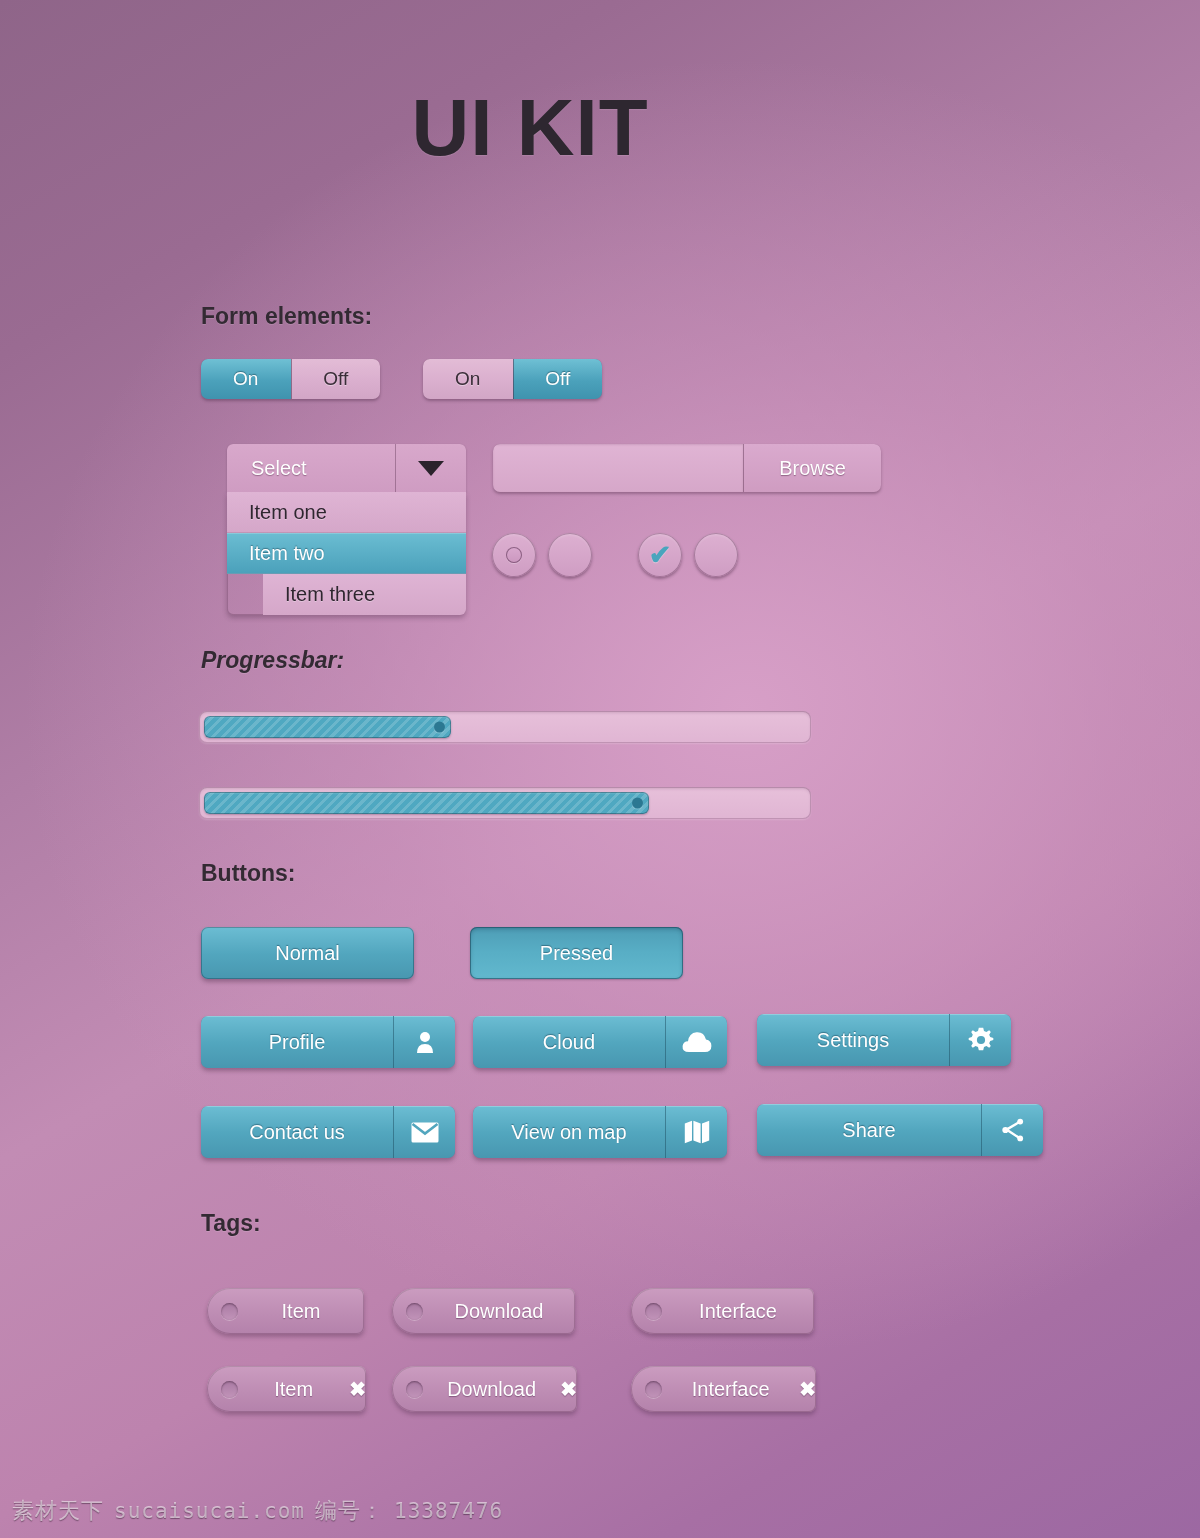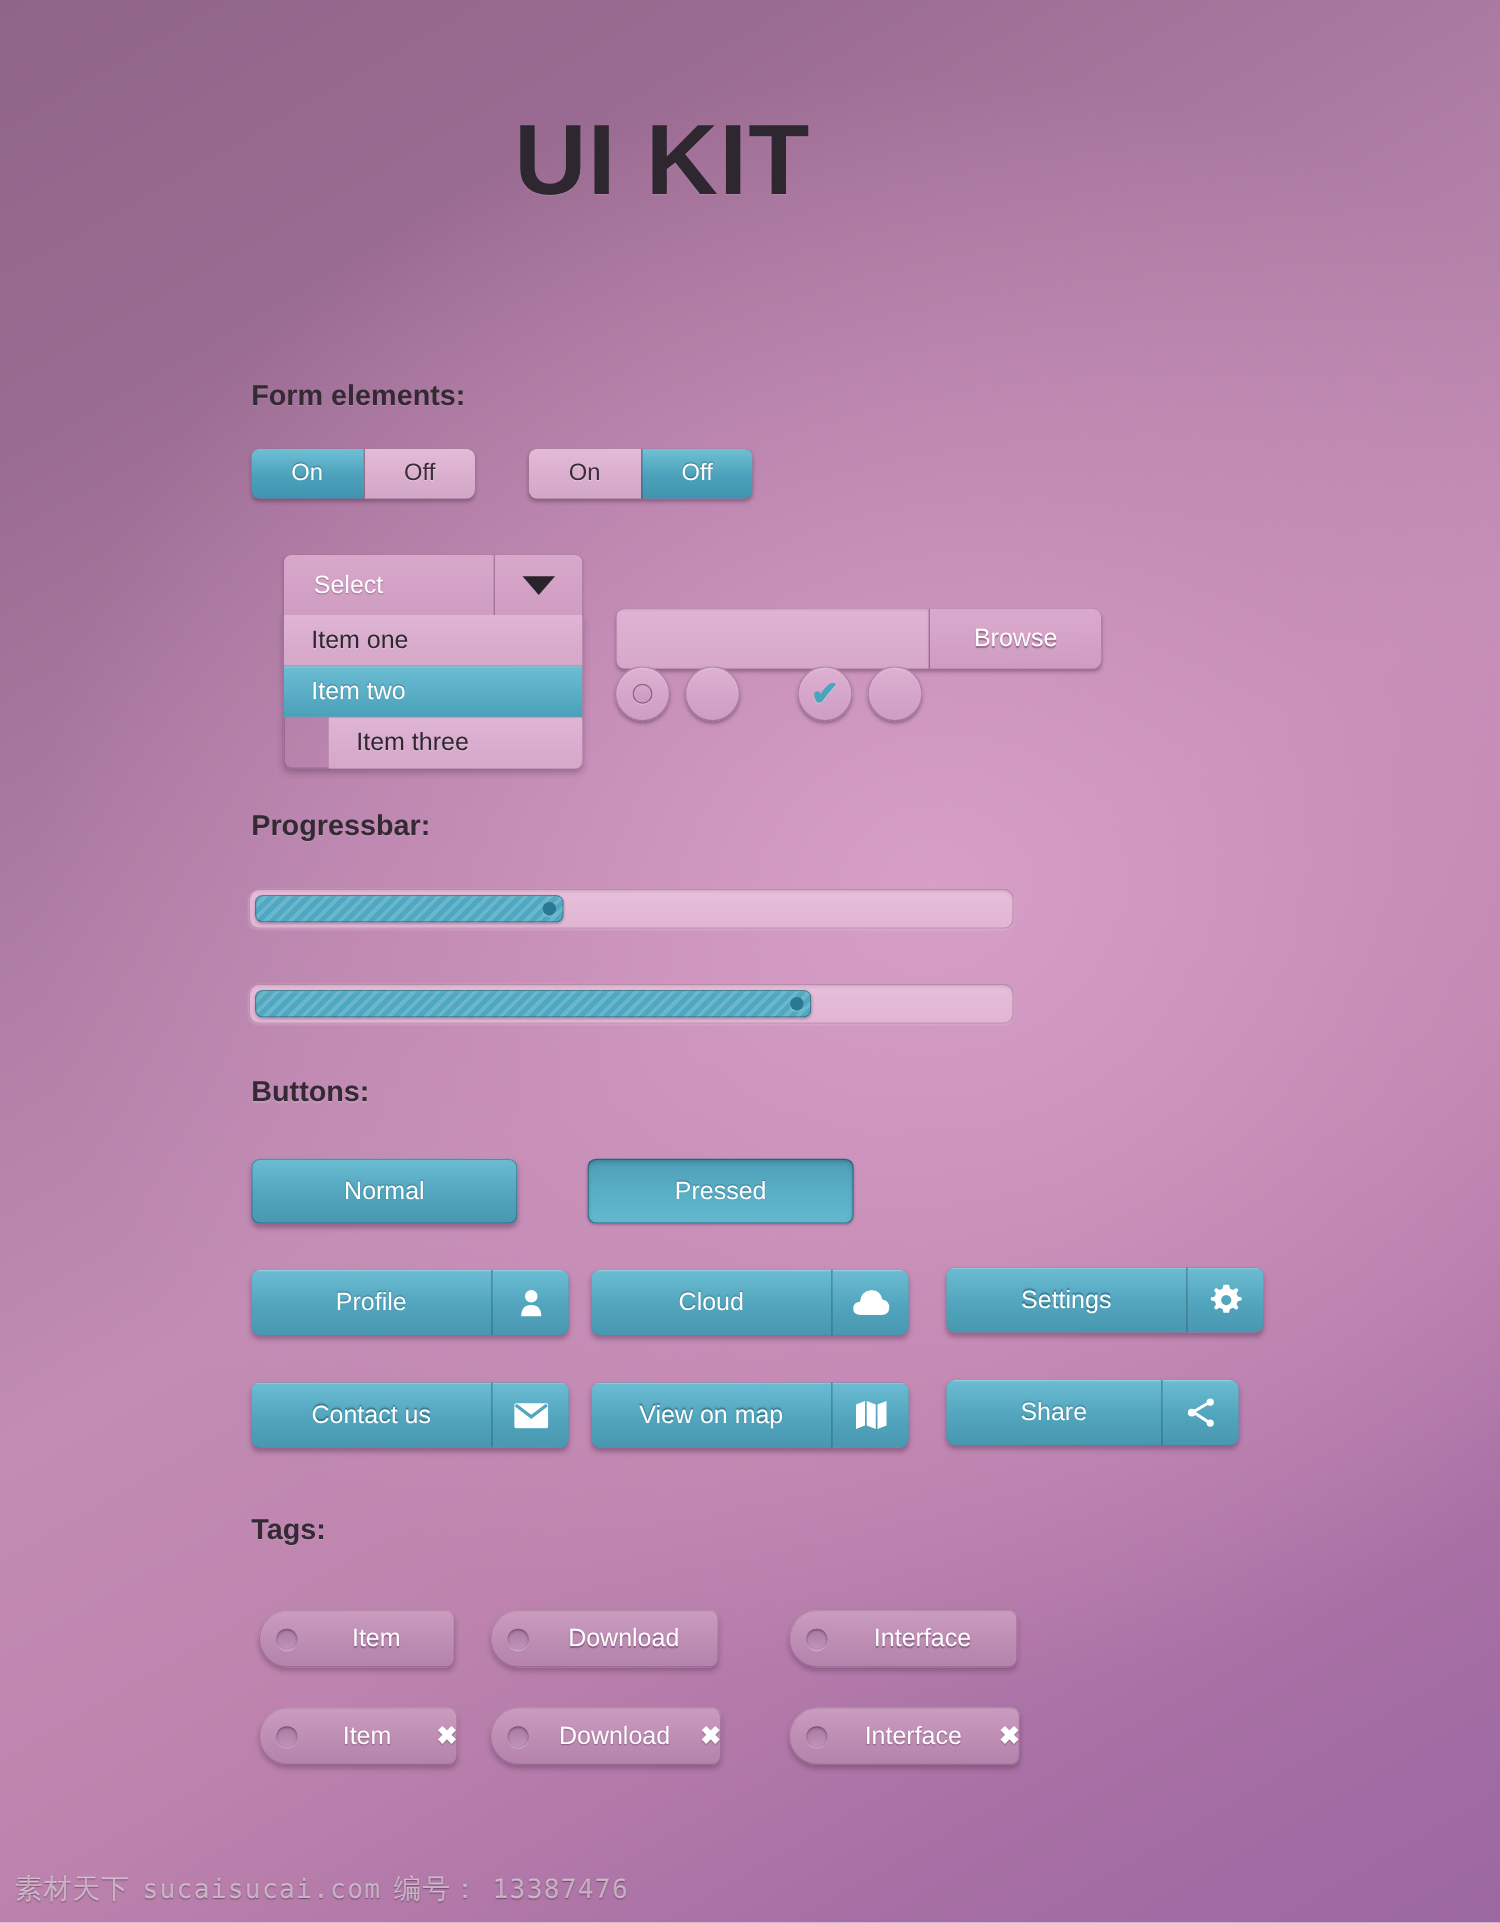--- a/index.html
+++ b/index.html
@@ -51,21 +51,21 @@
   
   .section-head {
     position: absolute;
     left: 201px;
     font-size: 23px;
     font-weight: bold;
     color: #332a33;
     text-shadow: 0 1px 0 rgba(255,255,255,0.13);
   }
   .sh-form { top: 303px; }
-  .sh-progress { top: 647px; }
+  .sh-progress { top: 647px; font-style: italic; }
   .sh-buttons { top: 860px; }
   .sh-tags { top: 1210px; }
 
   
   .toggle {
     position: absolute;
     height: 40px;
     display: flex;
     border-radius: 7px;
     overflow: hidden;
@@ -175,21 +175,20 @@
     top: 444px;
     left: 493px;
     width: 388px;
     height: 48px;
     display: flex;
     border-radius: 7px;
     overflow: hidden;
     box-shadow:
       0 2px 3px rgba(60,30,55,0.35),
       inset 0 0 0 1px rgba(90,50,80,0.4);
-    margin-top: 43px;
   }
   .file-input {
     flex: 1;
     background: linear-gradient(180deg, #e0b4d4 0%, #d6a7c9 100%);
     box-shadow: inset 0 1px 2px rgba(110,60,100,0.18);
   }
   .file-browse {
     width: 138px;
     display: flex;
     align-items: center;
@@ -341,21 +340,21 @@
     border-left: 1px solid rgba(30,78,98,0.5);
     box-shadow: inset 0 1px 0 rgba(255,255,255,0.25);
   }
   .bs-icon svg { display: block; }
 
   .btn-profile  { top: 1016px; left: 201px; width: 254px; }
   .btn-cloud    { top: 1016px; left: 473px; width: 254px; }
   .btn-settings { top: 1014px; left: 757px; width: 254px; }
   .btn-contact  { top: 1106px; left: 201px; width: 254px; }
   .btn-map      { top: 1106px; left: 473px; width: 254px; }
-  .btn-share    { top: 1104px; left: 757px; width: 234px; }
+  .btn-share    { top: 1104px; left: 757px; width: 286px; }
 
   
   .tag {
     position: absolute;
     height: 46px;
     border-radius: 23px 7px 7px 23px;
     display: flex;
     align-items: center;
     padding-left: 14px;
     background: linear-gradient(180deg, #cb9cc0 0%, #bd8cb3 58%, #b482ab 100%);

